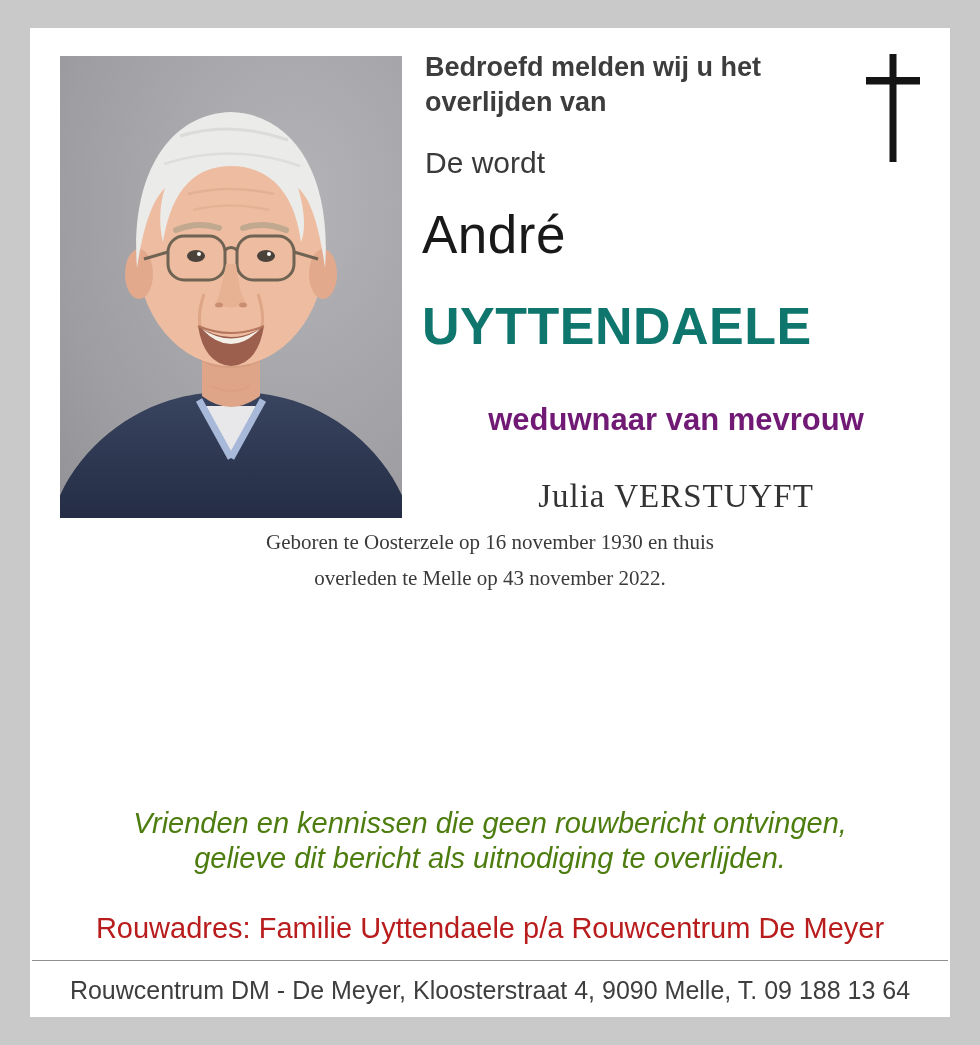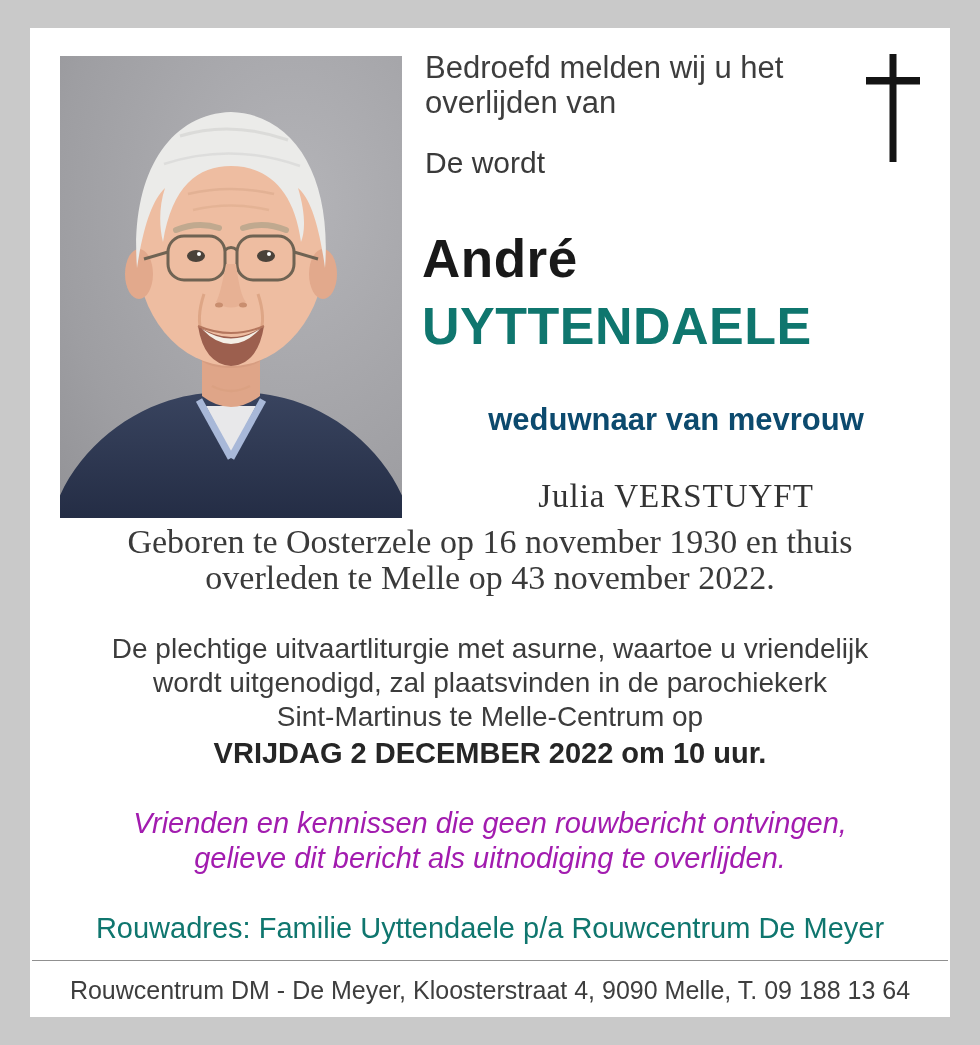--- a/index.html
+++ b/index.html
@@ -20,63 +20,63 @@
   .photo {
     position:absolute; left:30px; top:28px;
     width:342px; height:462px; overflow:hidden;
   }
   .cross {
     position:absolute; left:833px; top:24px;
     width:60px; height:112px;
   }
   .intro {
     position:absolute; left:395px; top:22px;
-    font-size:31px; line-height:35px; color:#3d3d3d;
+    font-size:27px; line-height:35px; color:#3d3d3d;font-weight:bold;
   }
   .salutation {
     position:absolute; left:395px; top:118px;
     font-size:30px; color:#3a3a3a;
   }
   .first-name {
-    position:absolute; left:392px; top:200px;
-    font-size:53px; font-weight:700; color:#191919; letter-spacing:0.5px;
+    position:absolute; left:392px; top:176px;
+    font-size:53px; font-weight:400; color:#191919; letter-spacing:0.5px;
   }
   .last-name {
     position:absolute; left:392px; top:268px;
     font-size:52px; font-weight:700; color:#0f766e; letter-spacing:0.5px;
   }
   .relation {
     position:absolute; left:400px; top:374px; width:492px;
-    text-align:center; font-weight:700; font-size:31px; color:#0c4a6e;
+    text-align:center; font-weight:700; font-size:31px; color:#701a75;
   }
   .spouse {
     position:absolute; left:400px; top:414px; width:492px;
     text-align:center; font-size:33px; letter-spacing:1px;
     font-family:"Liberation Serif","DejaVu Serif",serif; color:#333333;margin-top:36px;
   }
   .birth-death {
     position:absolute; left:0; top:496px; width:920px;
-    text-align:center; font-size:34px; line-height:36px;
+    text-align:center; font-size:21px; line-height:36px;
     font-family:"Liberation Serif","DejaVu Serif",serif; color:#3a3a3a;
   }
   .service {
     position:absolute; left:0; top:604px; width:920px;
     text-align:center; font-size:28px; line-height:34px; color:#3c3c3c;
   }
   .service-datetime {
     font-weight:700; font-size:29px; line-height:38px; color:#262626;
   }
   .notice {
     position:absolute; left:0; top:778px; width:920px;
     text-align:center; font-style:italic; font-size:29px; line-height:35px;
-    color:#a21caf;
+    color:#4d7c0f;
   }
   .address {
     position:absolute; left:0; top:884px; width:920px;
-    text-align:center; font-size:29px; color:#0f766e;
+    text-align:center; font-size:29px; color:#b91c1c;
   }
   .divider {
     position:absolute; left:2px; top:932px; width:916px;
     border:none; border-top:1px solid #909090; height:0;
   }
   .funeral {
     position:absolute; left:0; top:948px; width:920px;
     text-align:center; font-size:25px; color:#3e3e3e;
   }
 </style>
@@ -170,26 +170,20 @@
   <div class="last-name">UYTTENDAELE</div>
 
   <div class="relation">weduwnaar van mevrouw</div>
   <div class="spouse">Julia VERSTUYFT</div>
 
   <div class="birth-death">
     <div>Geboren te Oosterzele op 16 november 1930 en thuis</div>
     <div>overleden te Melle op 43 november 2022.</div>
   </div>
 
-  <div class="service">
-    <div>De plechtige uitvaartliturgie met asurne, waartoe u vriendelijk</div>
-    <div>wordt uitgenodigd, zal plaatsvinden in de parochiekerk</div>
-    <div>Sint-Martinus te Melle-Centrum op</div>
-    <div class="service-datetime">VRIJDAG 2 DECEMBER 2022 om 10 uur.</div>
-  </div>
 
   <div class="notice">
     <div>Vrienden en kennissen die geen rouwbericht ontvingen,</div>
     <div>gelieve dit bericht als uitnodiging te overlijden.</div>
   </div>
 
   <div class="address">Rouwadres: Familie Uyttendaele p/a Rouwcentrum De Meyer</div>
 
   <hr class="divider">
 

